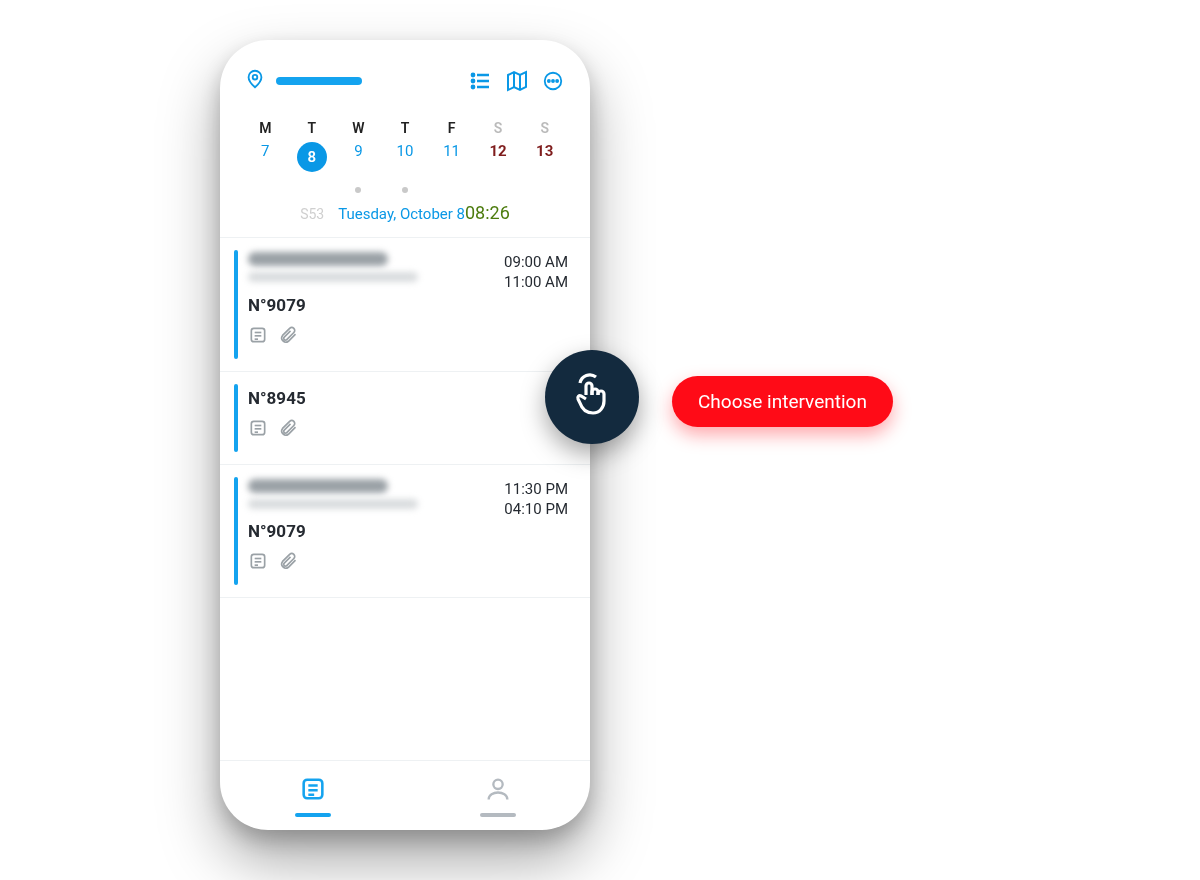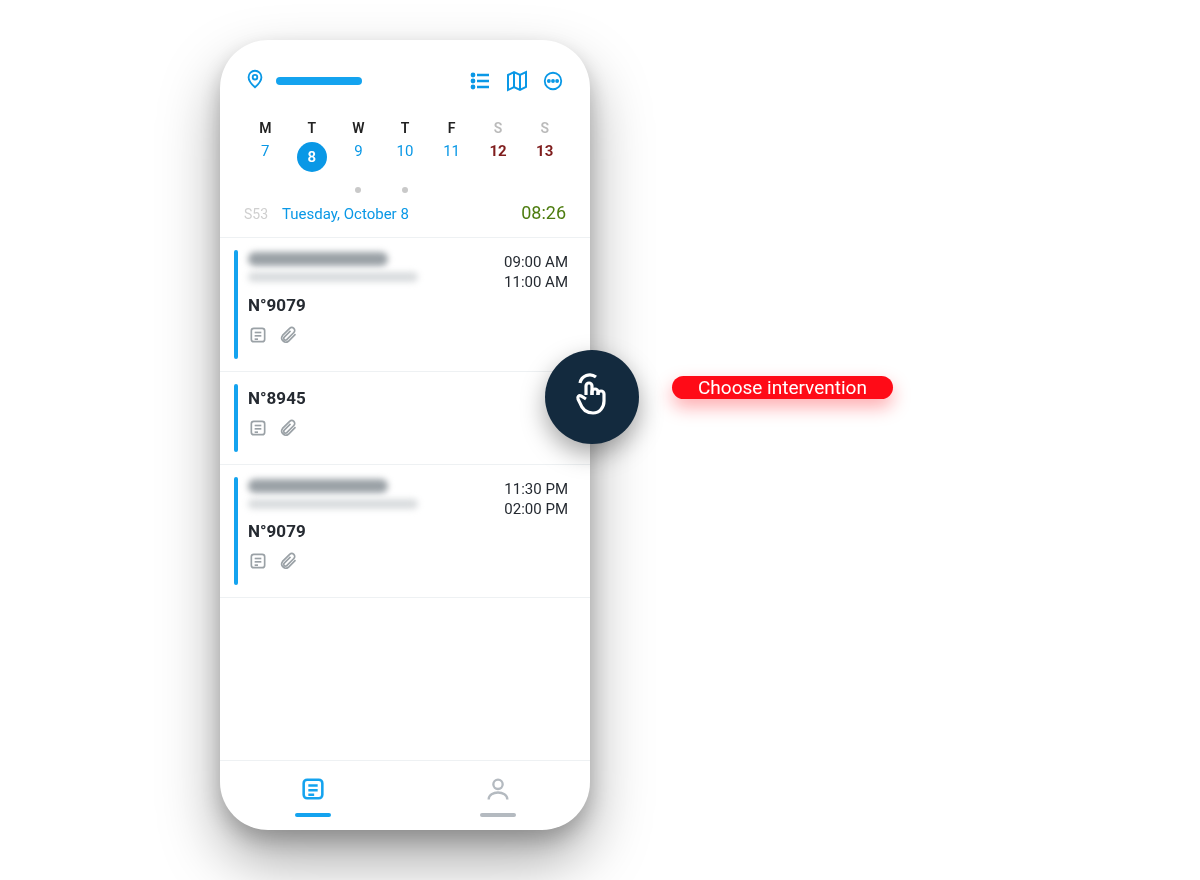--- a/index.html
+++ b/index.html
@@ -115,21 +115,21 @@
   }
   .activity-head .status {
     color: #0a98e6;
     font-size: 15px;
     display: flex;
     align-items: center;
     gap: 8px;
   }
   .date-row {
     display: flex;
-    justify-content: space-between;
+    justify-content: center;
     align-items: baseline;
     padding: 8px 24px 14px;
     border-bottom: 1px solid #eef1f3;
   }
   .date-row .wk { color: #cfcfcf; font-size: 14px; margin-right: 10px; }
   .date-row .date { color: #0a98e6; font-size: 15px; }
   .date-row .time { color: #4d7c0f; font-size: 18px; }
   
   .list {
     flex: 1;
@@ -210,21 +210,21 @@
     color: #fff;
     box-shadow: 0 10px 24px rgba(0,0,0,0.35);
   }
   .callout {
     position: absolute;
     left: 672px;
     top: 376px;
     background: #ff0b17;
     color: #fff;
     font-size: 19px;
-    padding: 0 26px;
+    padding: 14px 26px;
     border-radius: 999px;
     box-shadow: 0 8px 18px rgba(255,11,23,0.35);
   }
 </style>
 </head>
 <body>
 
 <div class="stage">
 
   <div class="phone">
@@ -347,21 +347,21 @@
       </div>
 
       <div class="card">
         <div class="card-top">
           <div>
             <span class="blur-line t1"></span>
             <span class="blur-line t2"></span>
           </div>
           <div class="times">
             <div>11:30 PM</div>
-            <div>02:00 PM</div>
+            <div>04:10 PM</div>
           </div>
         </div>
         <div class="ref">N°9079</div>
         <div class="card-icons">
           <span><svg viewBox="0 0 24 24" fill="none" stroke="currentColor" stroke-width="2">
                 <rect x="4" y="4" width="16" height="16" rx="3"></rect>
                 <line x1="8" y1="9" x2="16" y2="9"></line>
                 <line x1="8" y1="13" x2="16" y2="13"></line>
                 <line x1="8" y1="17" x2="12" y2="17"></line>
               </svg></span>

